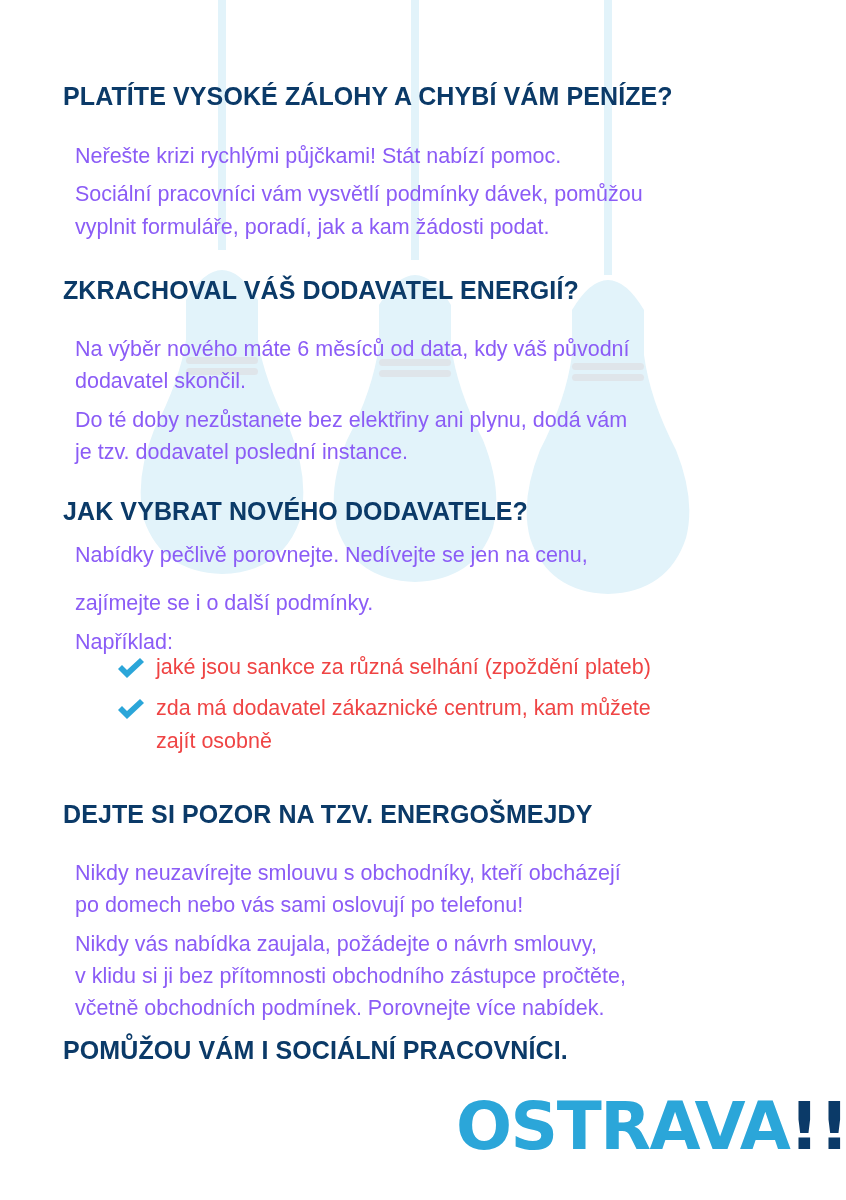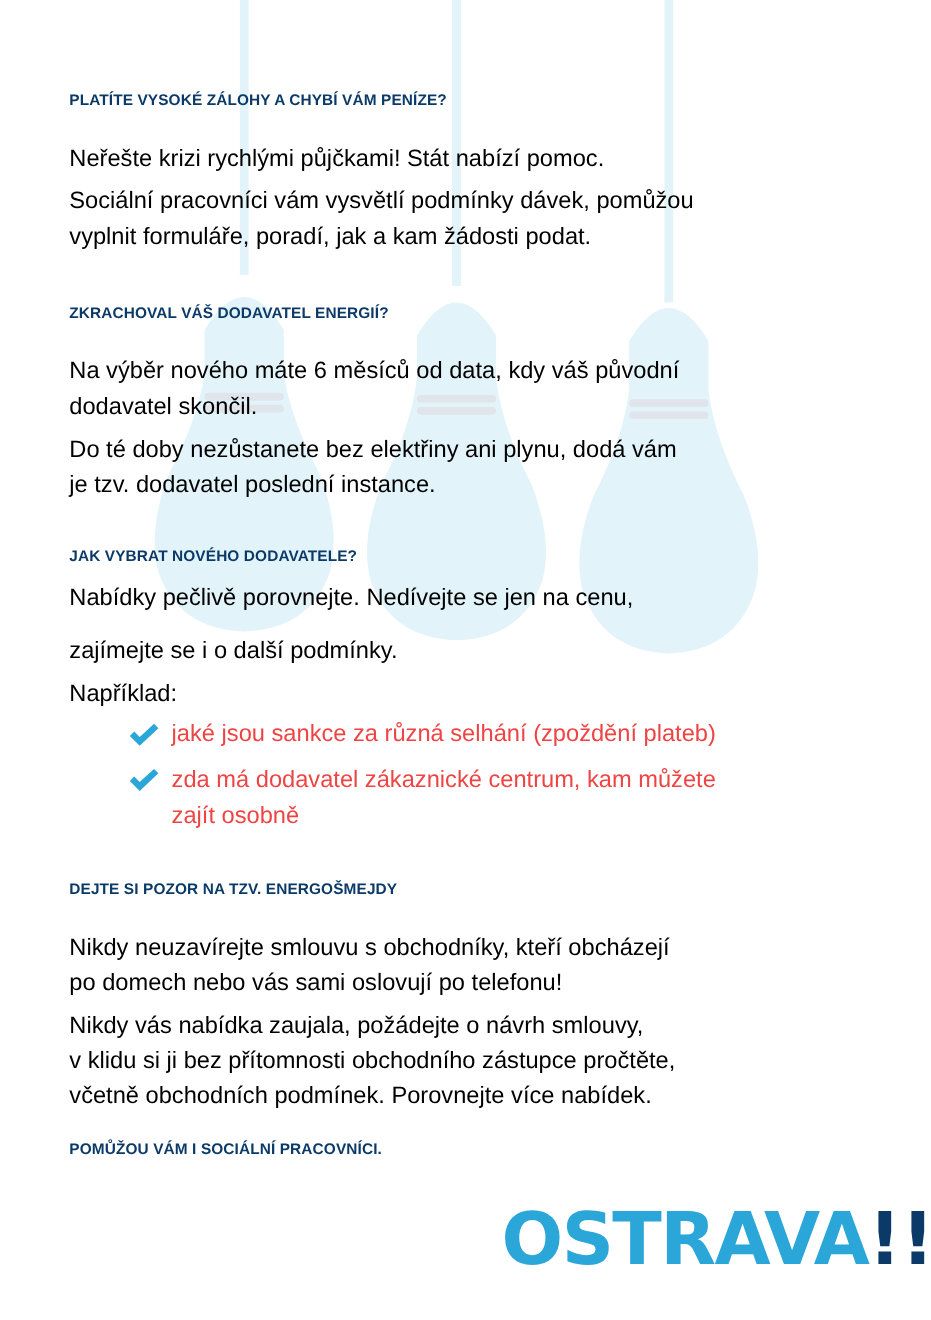--- a/index.html
+++ b/index.html
@@ -3,26 +3,26 @@
 <meta charset="utf-8">
 <style>
   html, body { margin: 0; padding: 0; }
   body {
     width: 846px; height: 1200px; background: #ffffff; position: relative; overflow: hidden;
     font-family: "Liberation Sans", sans-serif; color: #0b3a68;
   }
   .bg { position: absolute; left: 0; top: 0; width: 846px; height: 1200px; z-index: 0; }
   .content { position: absolute; left: 63px; top: 0; width: 760px; z-index: 1; }
   h2 {
-    position: absolute; left: 0; margin: 0; font-weight: 700; font-size: 14px;
+    position: absolute; left: 0; margin: 0; font-weight: 700; font-size: 25px;
     letter-spacing: 0.1px; color: #0b3a68; white-space: nowrap;
   }
   p {
-    position: absolute; left: 0; margin: 0; font-size: 21.5px; line-height: 33px;
-    color: #000000; white-space: nowrap;
+    position: absolute; left: 0; margin: 12px; font-size: 21.5px; line-height: 33px;
+    color: #8b5cf6; white-space: nowrap;
   }
   .bullet { position: absolute; left: 53px; }
   .bullet .check { position: absolute; left: 0; top: 6px; width: 30px; height: 22px; }
   .bullet span.txt { position: absolute; left: 40px; top: 0; font-size: 21.5px; line-height: 33px; white-space: nowrap; color: #ef4444; }
   .logo {
     position: absolute; left: 456px; top: 1094px; font-family: "DejaVu Sans", sans-serif;
     font-weight: 700; font-size: 66px; letter-spacing: -1.5px; color: #2ba6d9; line-height: 1; z-index: 1;
   }
   .logo .excl { color: #0b3a68; letter-spacing: 0px; }
 </style>

